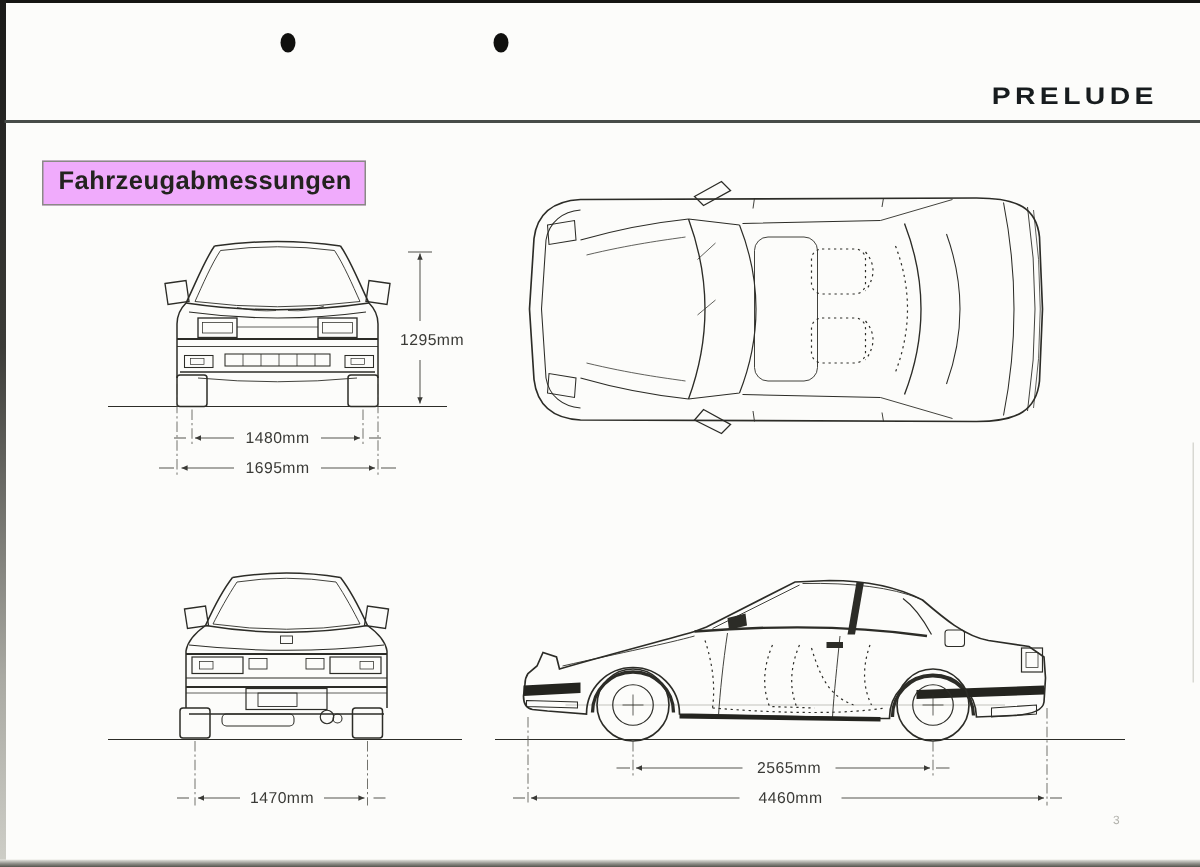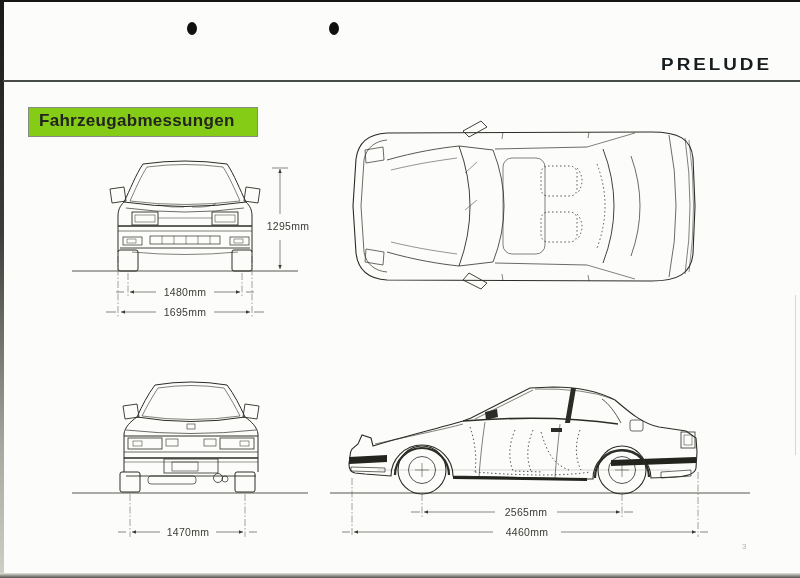--- a/index.html
+++ b/index.html
@@ -10,22 +10,22 @@
   .top-edge{left:0;top:0;width:800px;height:2px;background:#151513;}
   .left-bar{left:0;top:0;width:4px;height:578px;
             background:linear-gradient(180deg,#1a1a18 0%,#3c3c38 40%,#a9a9a2 78%,#cfcfc8 100%);}
   .bottom-strip{left:0;bottom:0;width:800px;height:5px;
             background:linear-gradient(180deg,#e8e8e2,#90908a 55%,#56564f);}
   .right-faint{left:795px;top:295px;width:1px;height:160px;background:#d8d8d2;}
   .punch-dot{width:10px;height:13px;border-radius:50%;background:#10100e;}
   .brand{top:56px;right:28px;font-weight:700;font-size:16px;letter-spacing:2.5px;
          color:#171c1e;transform:scaleX(1.18);transform-origin:100% 50%;}
   .header-rule{left:3px;top:80px;width:797px;height:2px;background:#474c48;}
-  .title-box{left:28px;top:107px;border:1px solid #8a8a85;background:#84cc16;
-             padding:3px 22px 5px 10px;font-size:17px;font-weight:700;
+  .title-box{left:28px;top:107px;border:1px solid #8a8a85;background:#f0abfc;
+             padding:3px 8px 5px 10px;font-size:17px;font-weight:700;
              color:#23231f;letter-spacing:.3px;}
   .page-num{left:742px;top:542px;font-size:8px;color:#b3b3ad;}
   svg{position:absolute;overflow:visible;}
   svg *{vector-effect:none;}
   .ln{stroke:#2c2c27;fill:none;}
   .dim{stroke:#55554f;fill:none;}
   svg text{font-family:"Liberation Sans", sans-serif;font-size:10.5px;fill:#3a3a36;
            letter-spacing:.3px;}
 </style>
 </head>

